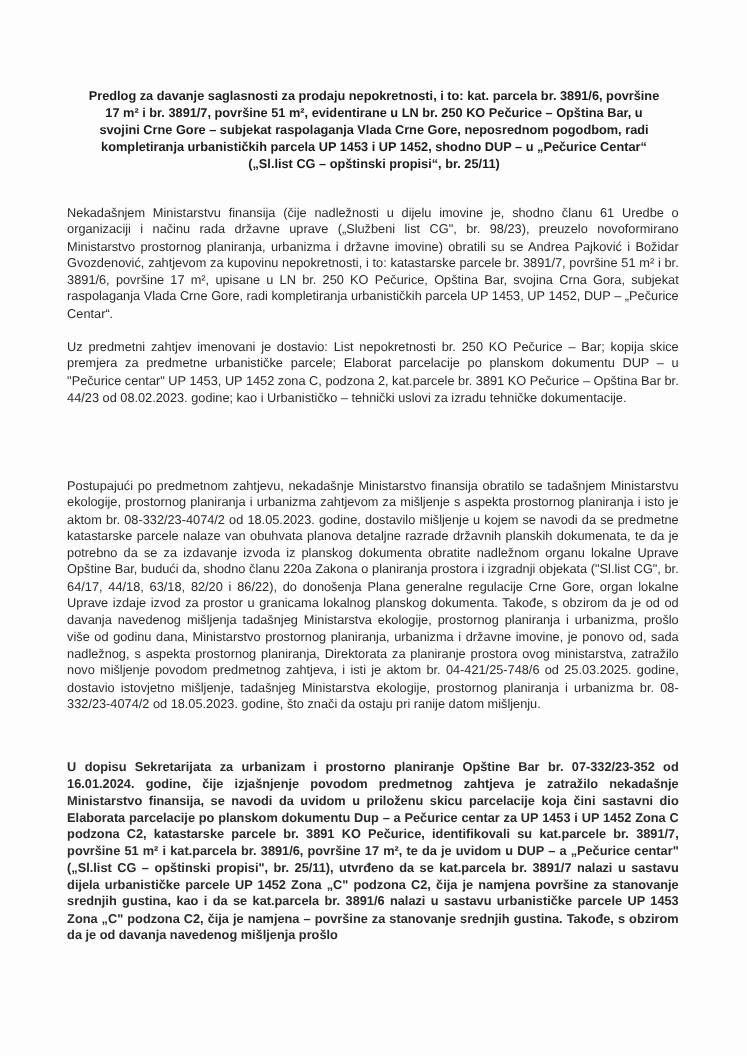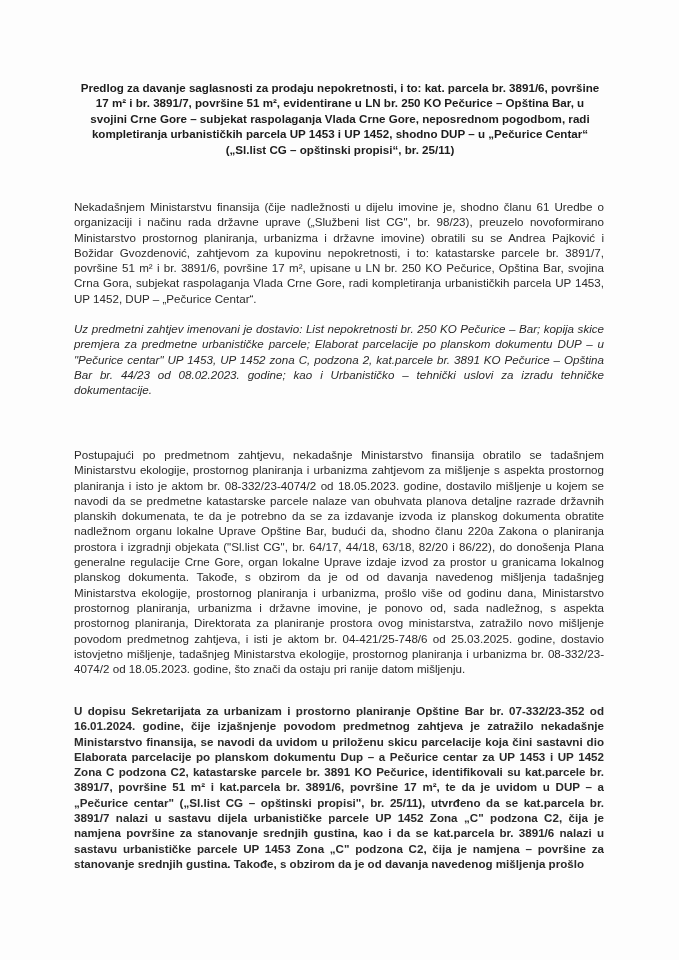--- a/index.html
+++ b/index.html
@@ -12,24 +12,24 @@
     position: absolute; left: 80px; top: 80px; width: 520px;
     font-family: "Liberation Sans", sans-serif; font-weight: bold;
     font-size: 11.6px; line-height: 15.4px; text-align: center; color: #1c1c1c;
   }
   .body-text {
     position: absolute; left: 57px; width: 564px;
     font-family: "Liberation Sans", sans-serif; font-size: 11.6px;
     line-height: 15.3px; text-align: justify; color: #2a2a2a;
   }
   .p1 { top: 182px; }
-  .p2 { top: 304px; font-style: italic; }
+  .p2 { top: 304px; }
   .p3 { top: 430px; }
   .p4 { top: 686px; font-weight: bold; }
-  .body-text p { margin: 17px; }
+  .body-text p { margin: 4px; }
 </style>
 </head>
 <body>
 
 <div class="page">
   <div class="title">Predlog za davanje saglasnosti za prodaju nepokretnosti, i to: kat. parcela br. 3891/6, površine 17 m² i br. 3891/7, površine 51 m², evidentirane u LN br. 250 KO Pečurice – Opština Bar, u svojini Crne Gore – subjekat raspolaganja Vlada Crne Gore, neposrednom pogodbom, radi kompletiranja urbanističkih parcela UP 1453 i UP 1452, shodno DUP – u „Pečurice Centar“ („Sl.list CG – opštinski propisi“, br. 25/11)</div>
 
   <div class="body-text p1">
     <p>Nekadašnjem Ministarstvu finansija (čije nadležnosti u dijelu imovine je, shodno članu 61 Uredbe o organizaciji i načinu rada državne uprave („Službeni list CG", br. 98/23), preuzelo novoformirano Ministarstvo prostornog planiranja, urbanizma i državne imovine) obratili su se Andrea Pajković i Božidar Gvozdenović, zahtjevom za kupovinu nepokretnosti, i to: katastarske parcele br. 3891/7, površine 51 m² i br. 3891/6, površine 17 m², upisane u LN br. 250 KO Pečurice, Opština Bar, svojina Crna Gora, subjekat raspolaganja Vlada Crne Gore, radi kompletiranja urbanističkih parcela UP 1453, UP 1452, DUP – „Pečurice Centar“.</p>
   </div>

